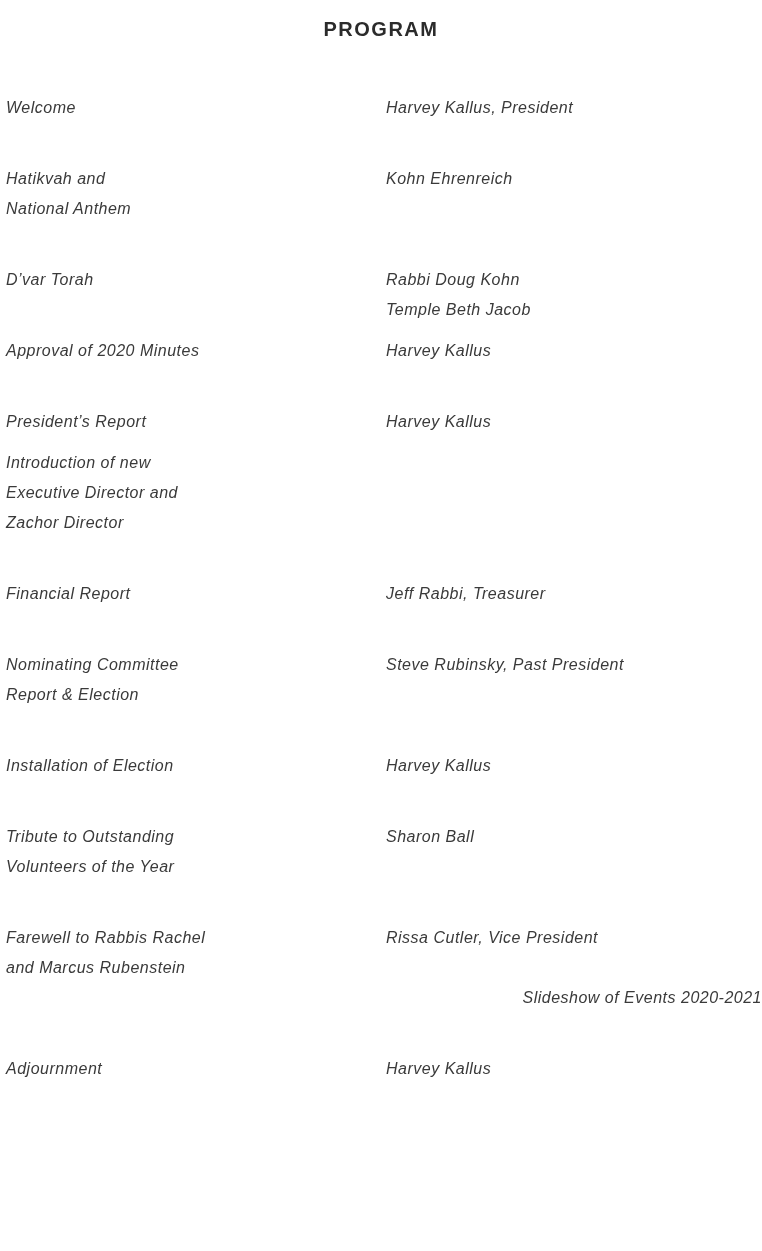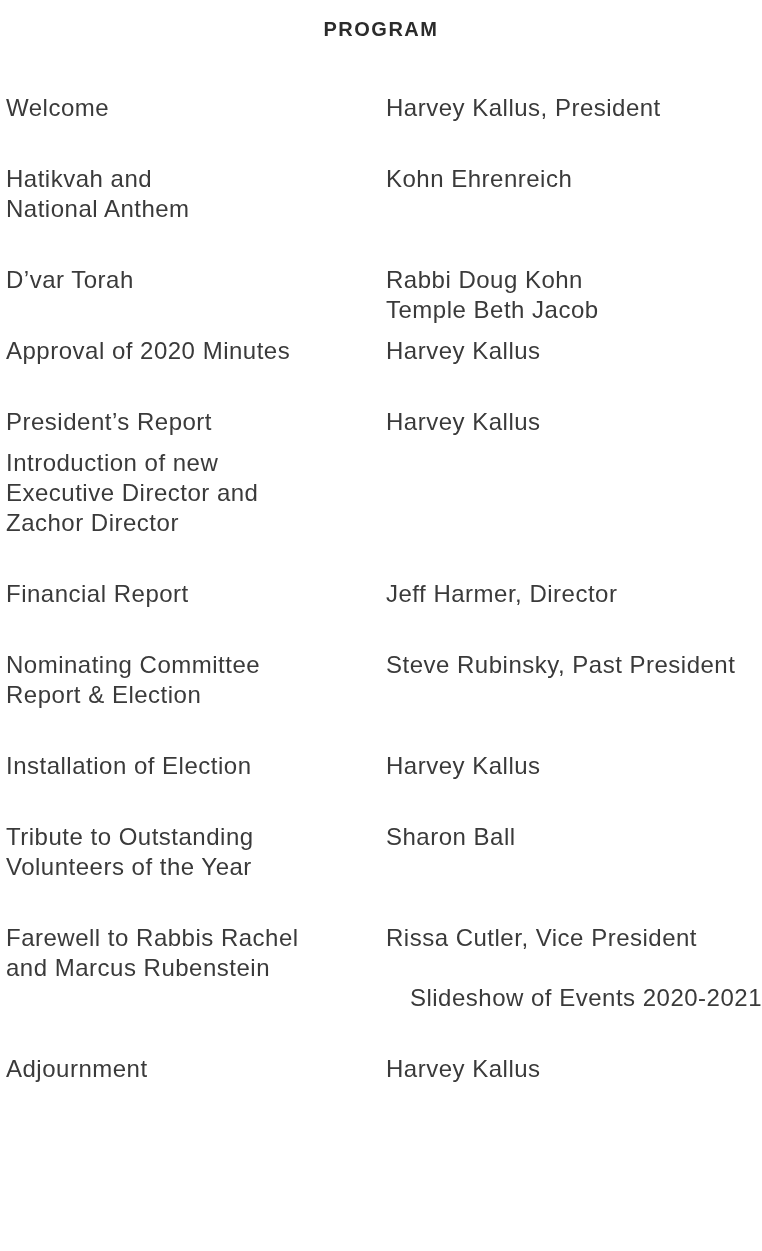--- a/index.html
+++ b/index.html
@@ -37,25 +37,26 @@
   .row.first { margin-top: 49px; }
   .row.tight { margin-top: 11px; }
   .cell-item {
     width: 380px;
     flex-shrink: 0;
   }
   .cell-presenter {
     flex: 1;
   }
   .line {
-    font-size: 24px;
+    font-size: 16px;
     font-weight: 400;
     letter-spacing: 0.5px;
     line-height: 30px;
     white-space: nowrap;
+    font-style: italic;
   }
   .center-row {
     text-align: right;
   }
 </style>
 </head>
 <body>
 
 <div class="page">
   <div class="doc-title">PROGRAM</div>
@@ -108,21 +109,21 @@
           <div class="line">Executive Director and</div>
           <div class="line">Zachor Director</div>
         </div>
         <div class="cell-presenter"></div>
       </div>
       <div class="row">
         <div class="cell-item">
           <div class="line">Financial Report</div>
         </div>
         <div class="cell-presenter">
-          <div class="line">Jeff Harmer, Director</div>
+          <div class="line">Jeff Rabbi, Treasurer</div>
         </div>
       </div>
       <div class="row">
         <div class="cell-item">
           <div class="line">Nominating Committee</div>
           <div class="line">Report &amp; Election</div>
         </div>
         <div class="cell-presenter">
           <div class="line">Steve Rubinsky, Past President</div>
         </div>

